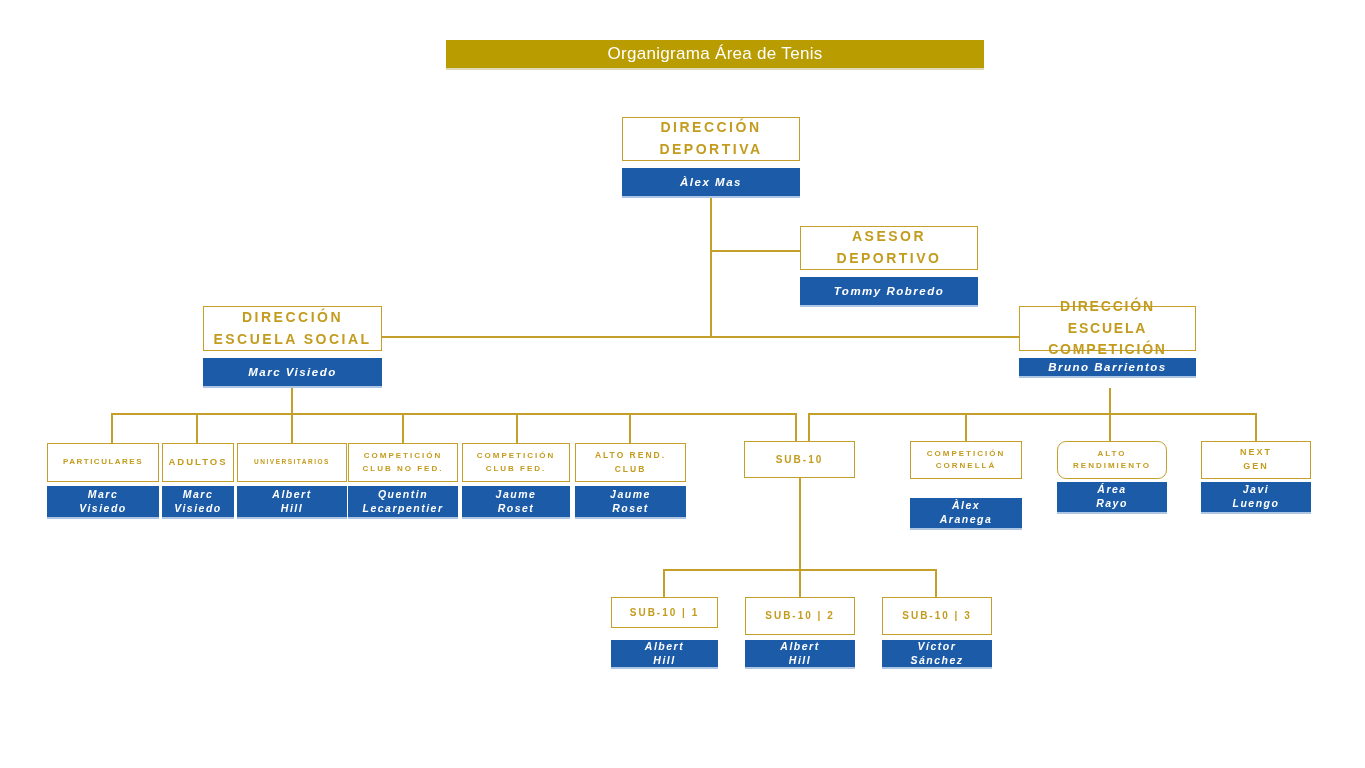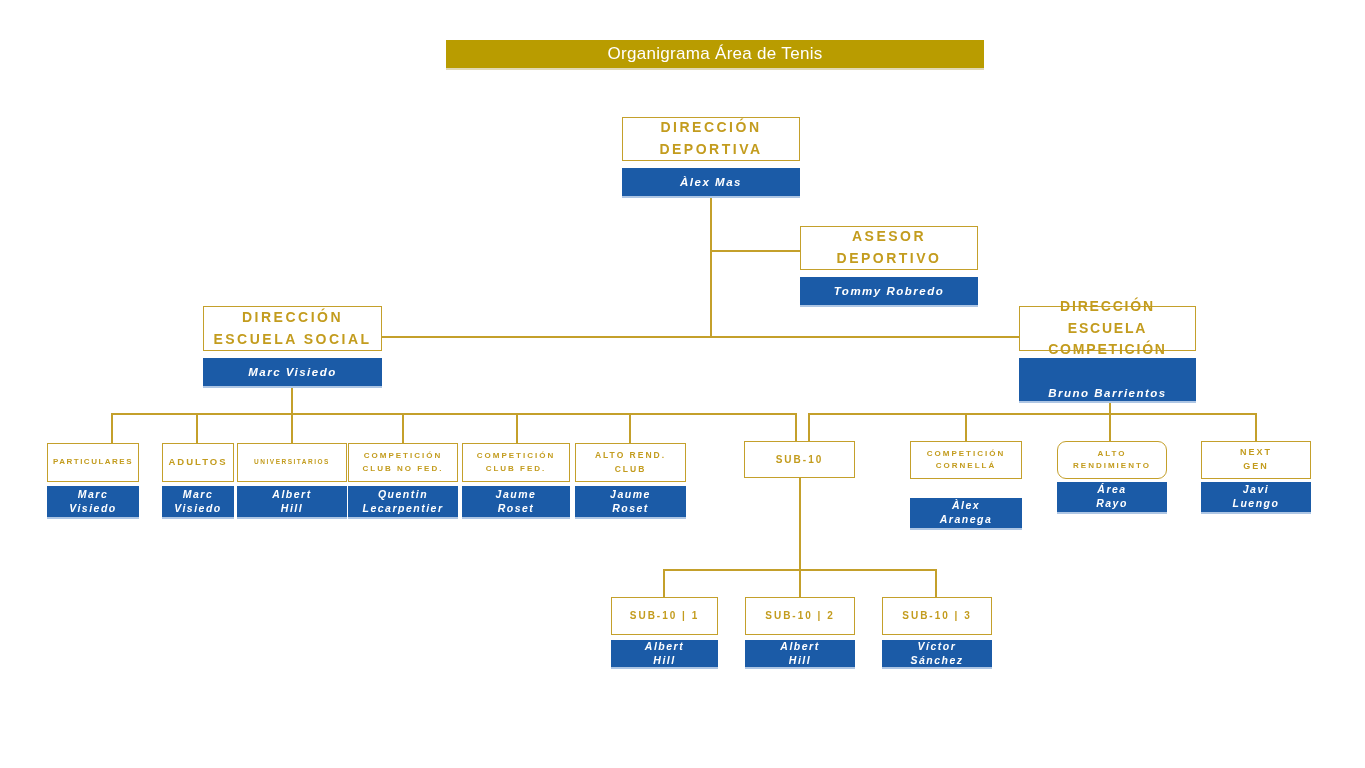--- a/index.html
+++ b/index.html
@@ -119,24 +119,24 @@
 
   <div class="node" style="left:203px; top:306px; width:179px;">
     <div class="label-box fs-top" style="height:45px;"><span>DIRECCIÓN
 ESCUELA SOCIAL</span></div>
     <div class="name-box" style="top:52px; height:30px;"><span>Marc Visiedo</span></div>
   </div>
 
   <div class="node" style="left:1019px; top:306px; width:177px;">
     <div class="label-box fs-top" style="height:45px; letter-spacing:1.8px;"><span>DIRECCIÓN
 ESCUELA COMPETICIÓN</span></div>
-    <div class="name-box" style="top:52px; height:45px;align-items:flex-end;"><span>Bruno Barrientos</span></div>
-  </div>
-
-  <div class="node" style="left:47px; top:443px; width:92px;">
+    <div class="name-box" style="top:52px; height:20px;"><span>Bruno Barrientos</span></div>
+  </div>
+
+  <div class="node" style="left:47px; top:443px; width:112px;">
     <div class="label-box fs-part" style="height:39px;"><span>PARTICULARES</span></div>
     <div class="name-box nm-small" style="top:43px; height:33px;"><span>Marc
 Visiedo</span></div>
   </div>
 
   <div class="node" style="left:162px; top:443px; width:72px;">
     <div class="label-box fs-adul" style="height:39px;"><span>ADULTOS</span></div>
     <div class="name-box nm-small" style="top:43px; height:33px;"><span>Marc
 Visiedo</span></div>
   </div>
@@ -187,21 +187,21 @@
   </div>
 
   <div class="node" style="left:1201px; top:441px; width:110px;">
     <div class="label-box" style="height:38px; font-size:9px;"><span>NEXT
 GEN</span></div>
     <div class="name-box nm-small" style="top:41px; height:32px;"><span>Javi
 Luengo</span></div>
   </div>
 
   <div class="node" style="left:611px; top:597px; width:107px;">
-    <div class="label-box fs-sub" style="height:38px;"><span>SUB-10 | 1</span></div>
+    <div class="label-box fs-sub" style="height:31px;"><span>SUB-10 | 1</span></div>
     <div class="name-box nm-small" style="top:43px; height:29px;"><span>Albert
 Hill</span></div>
   </div>
 
   <div class="node" style="left:745px; top:597px; width:110px;">
     <div class="label-box fs-sub" style="height:38px;"><span>SUB-10 | 2</span></div>
     <div class="name-box nm-small" style="top:43px; height:29px;"><span>Albert
 Hill</span></div>
   </div>
 

